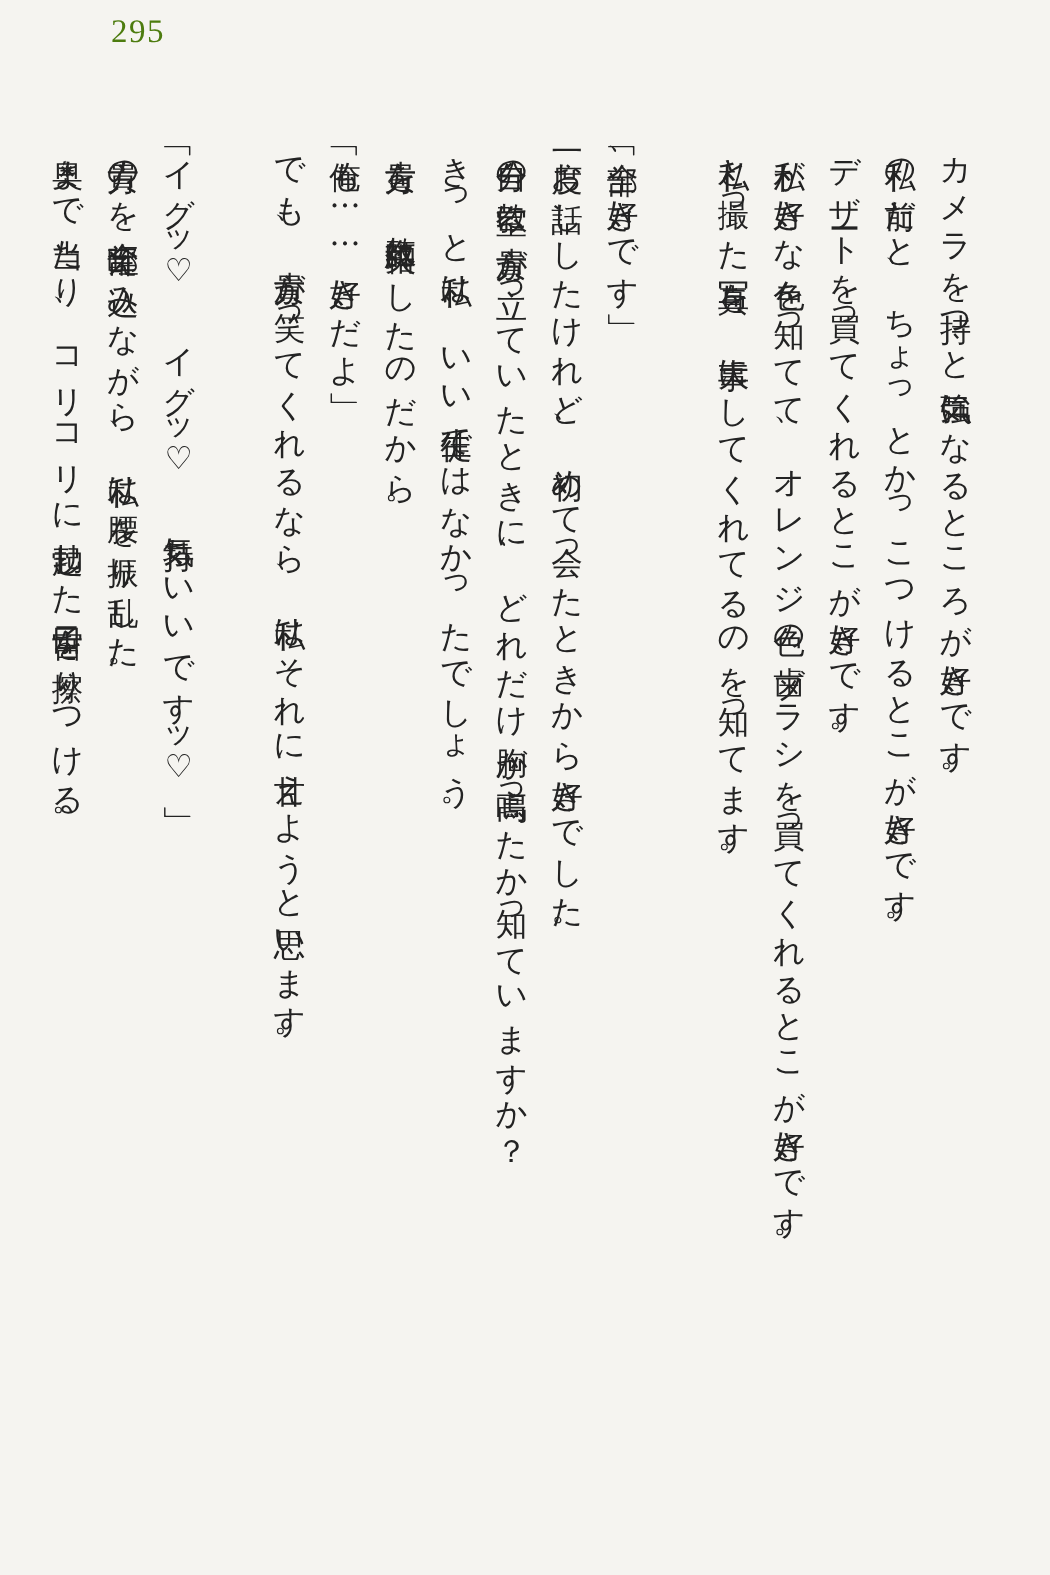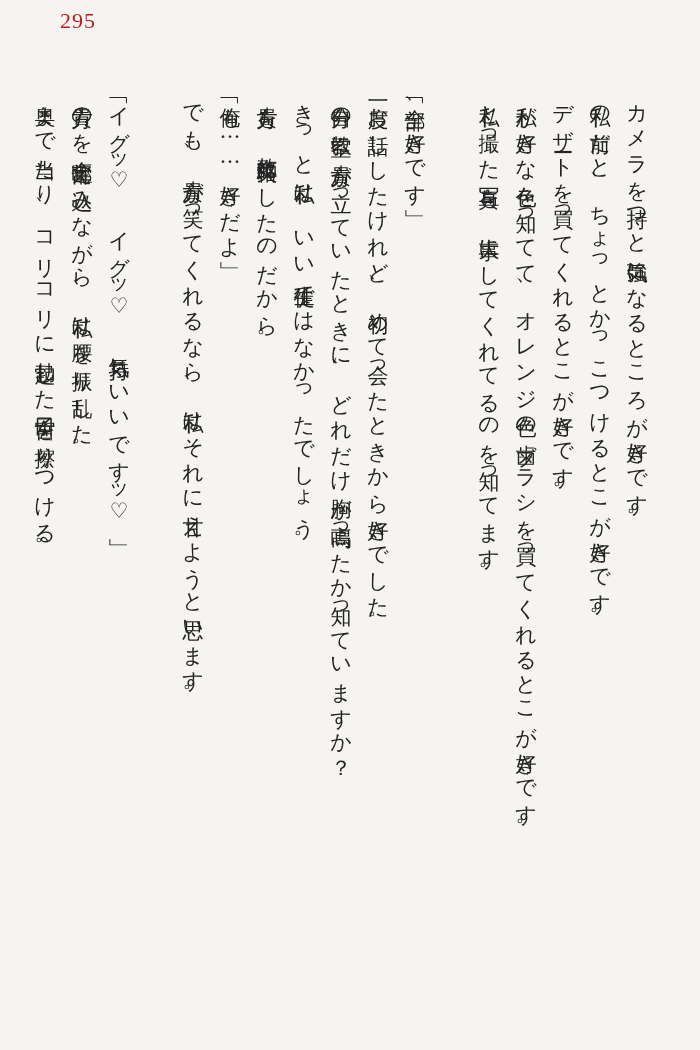--- a/index.html
+++ b/index.html
@@ -11,24 +11,24 @@
     position: relative;
     width: 700px;
     height: 1050px;
     background: #f5f4f0;
     overflow: hidden;
     font-family: "DejaVu Serif", "Liberation Serif", serif;
   }
   .page-number {
     position: absolute;
     top: 8px;
-    left: 60px;
+    left: 74px;
     font-size: 22px;
     letter-spacing: 1px;
-    color: #b91c1c;
+    color: #4d7c0f;
     font-family: "Liberation Serif", "DejaVu Serif", serif;
   }
   .text-body {
     position: absolute;
     top: 90px;
     right: 45px;
     height: 880px;
     writing-mode: vertical-rl;
     text-orientation: upright;
     font-size: 21px;

